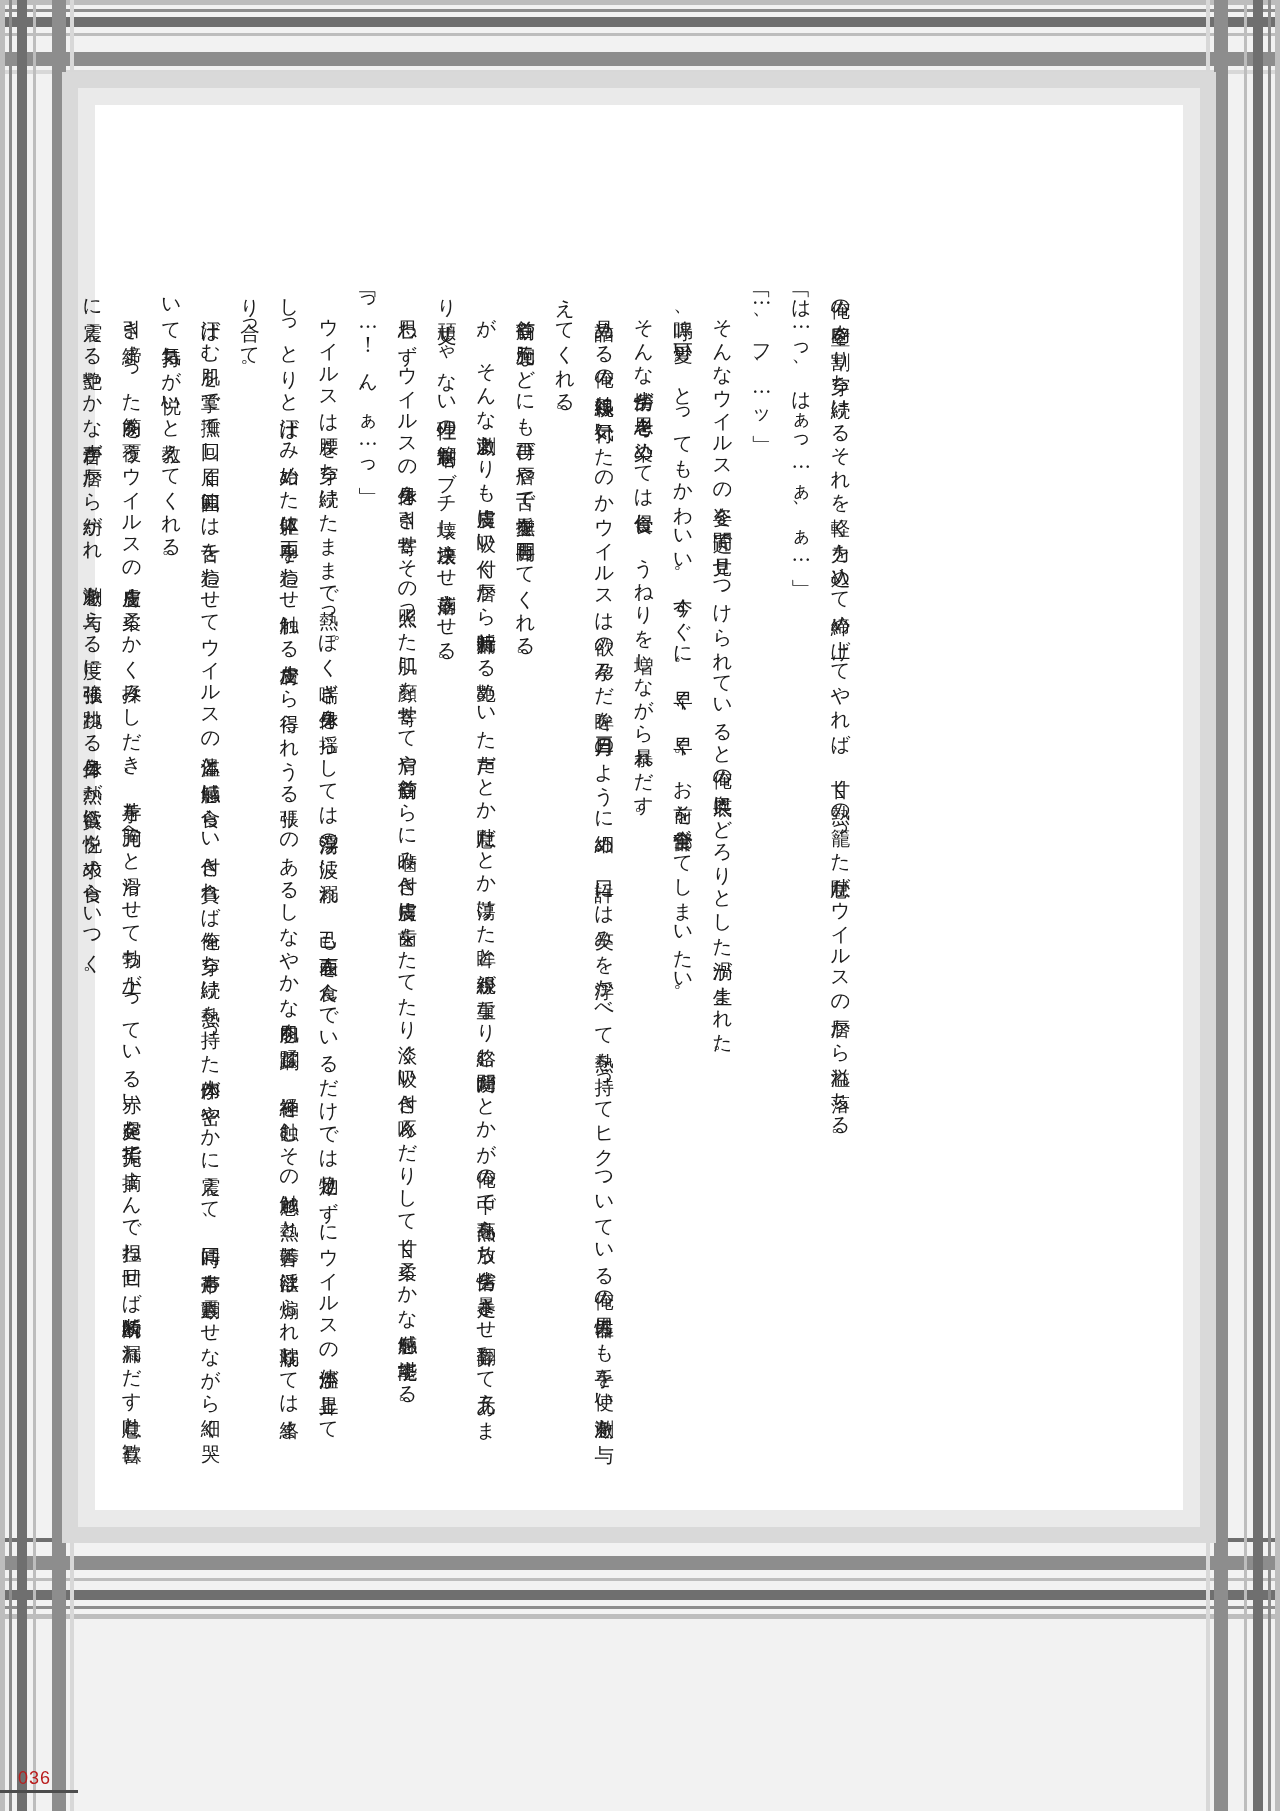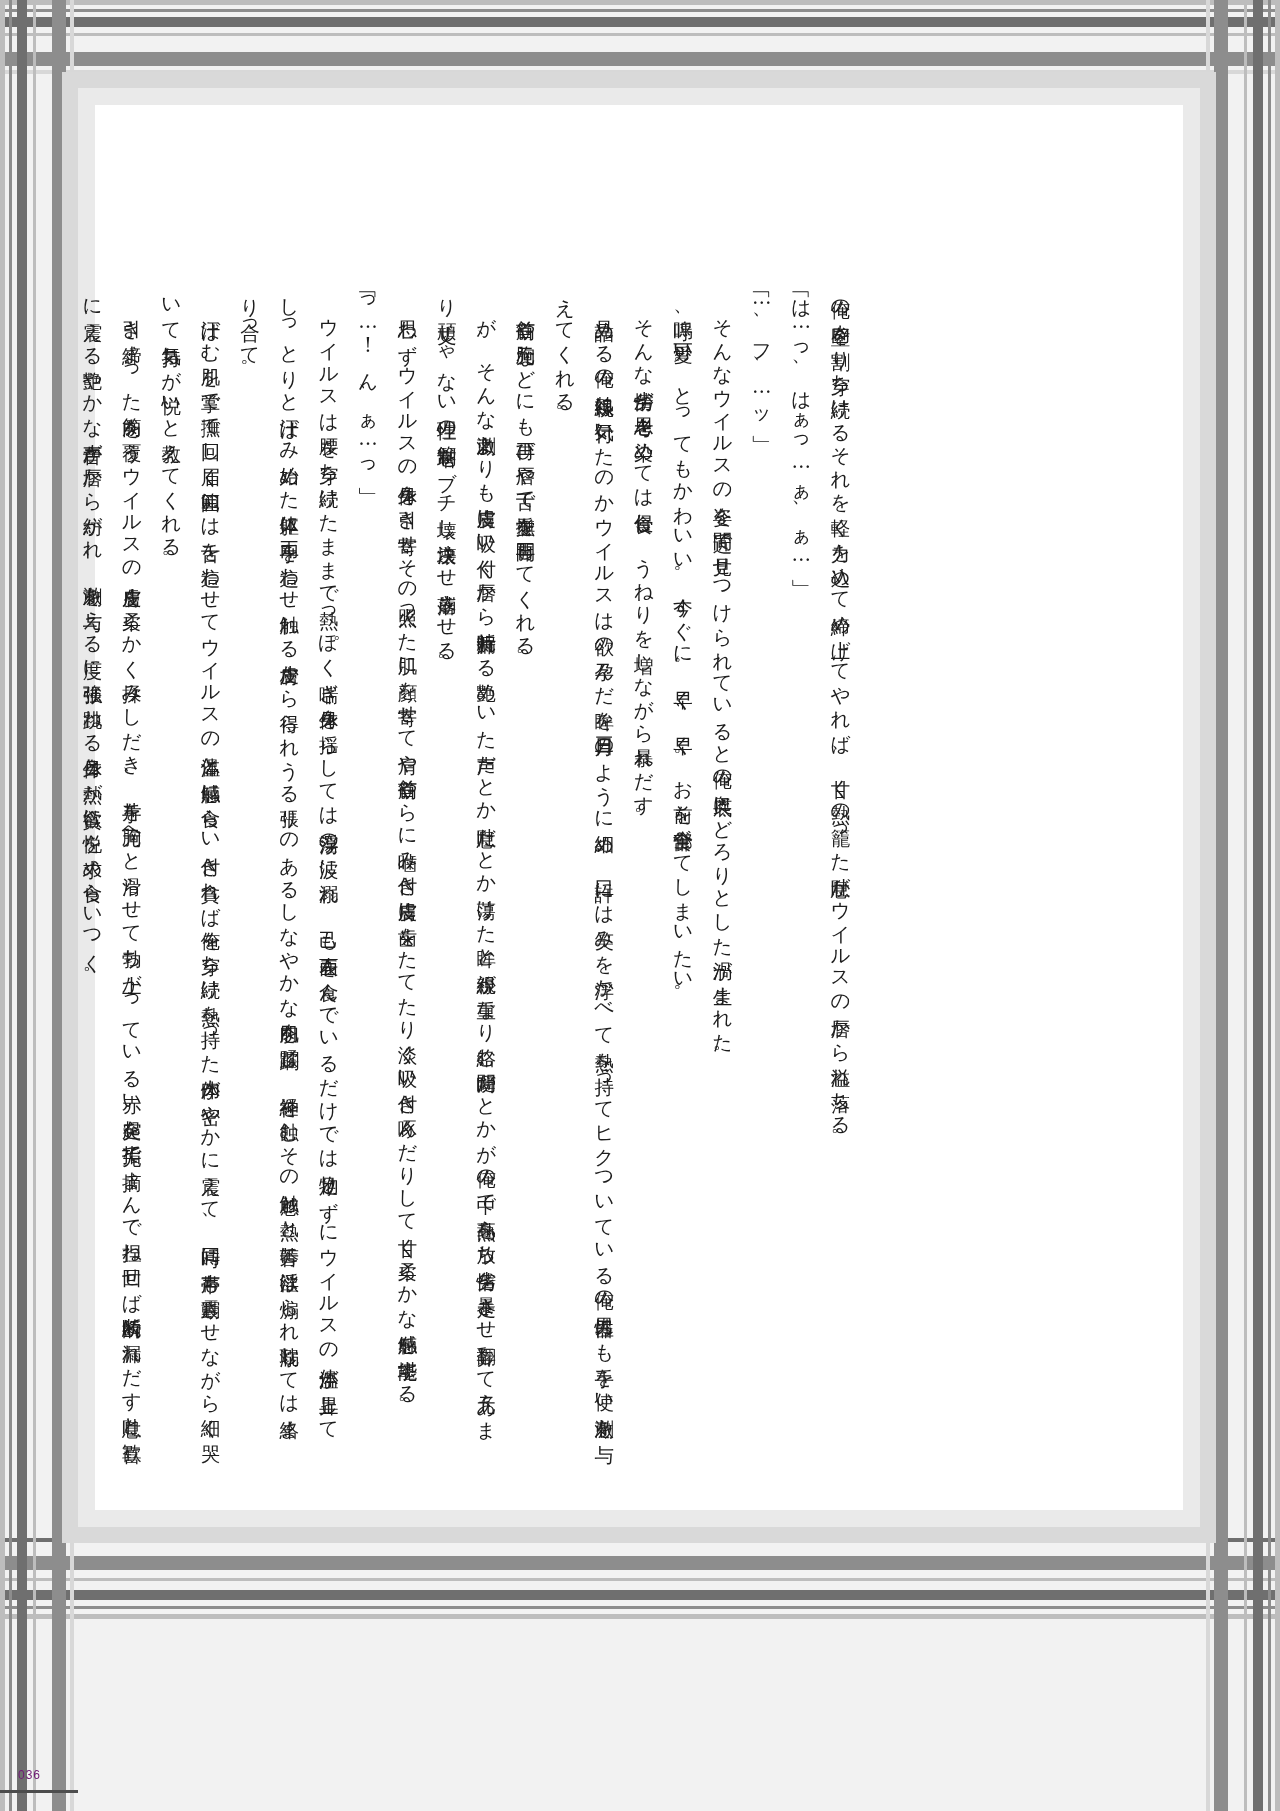--- a/index.html
+++ b/index.html
@@ -86,23 +86,23 @@
     text-indent: 1em;
   }
   #textblock p.noindent { text-indent: 0; }
 
   
   #folio {
     position: absolute;
     left: 18px;
     top: 1768px;
     font-family: "Liberation Sans", sans-serif;
-    font-size: 12px;
+    font-size: 18px;
     letter-spacing: 1px;
-    color: #701a75;
+    color: #b91c1c;
   }
 
   
   .folio-rule {
     position: absolute;
     left: 0;
     top: 1790px;
     width: 78px;
     height: 3px;
     background: #4d4d4d;

